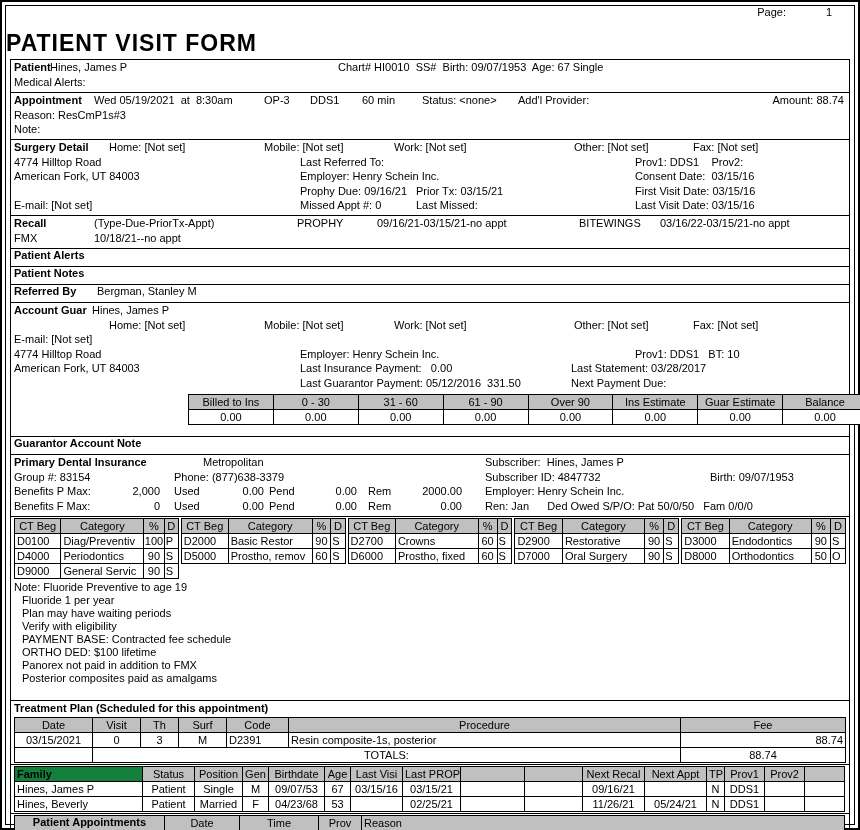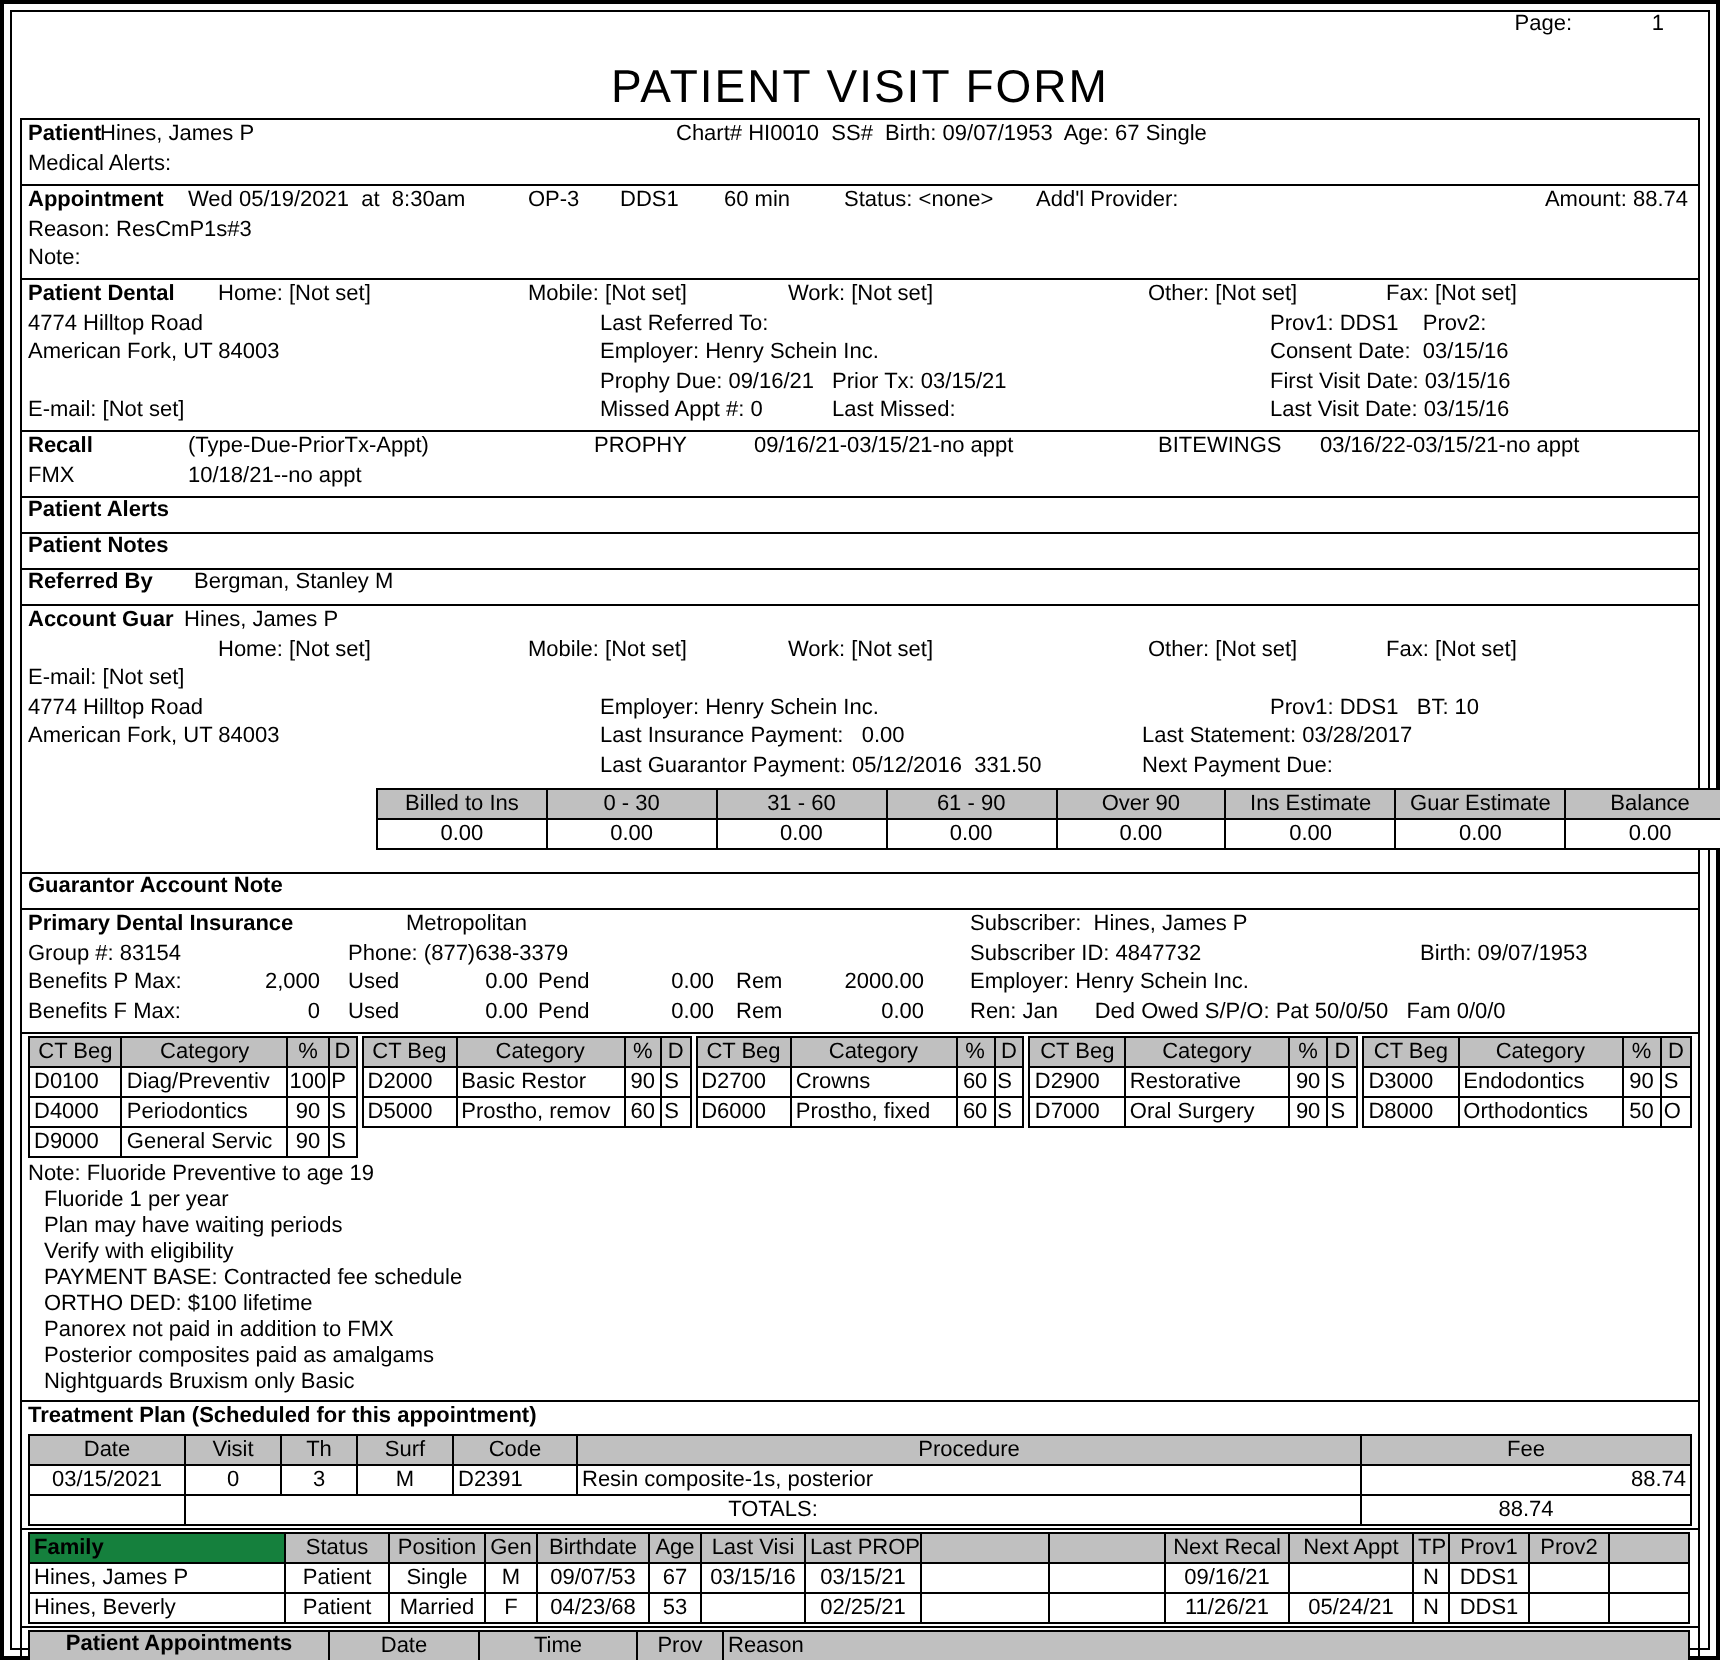--- a/index.html
+++ b/index.html
@@ -1,20 +1,20 @@
 <!DOCTYPE html>
 <html><head>
 <meta charset="utf-8">
 <style>
   html,body{margin:0;padding:0;background:#fff;}
   body{width:860px;height:830px;position:relative;font-family:"Liberation Sans",sans-serif;font-size:11px;color:#000;}
   .page{position:absolute;inset:0;border:2px solid #000;}
   .inner{position:absolute;inset:3px;border:1px solid #000;}
   .titlebar{position:relative;height:53px;}
-  .title{position:absolute;left:0;top:24px;width:100%;text-align:center;font-size:23px;font-weight:normal;letter-spacing:1px;}
+  .title{position:absolute;left:0;top:24px;width:100%;text-align:left;font-size:23px;font-weight:bold;letter-spacing:1px;}
   .page-label{position:absolute;right:68px;top:38px;}
   .page-num{position:absolute;right:22px;top:38px;}
   .form{margin:0 4px 0 4px;border:1px solid #000;}
   .s{border-top:1px solid #000;padding:1px 3px;position:relative;}
   .s:first-child{border-top:none;}
   .r{position:relative;height:14.5px;overflow:visible;}
   .a{position:absolute;top:0;white-space:pre;}
   .b{font-weight:bold;}
   .right2{right:2px;}
   table{border-collapse:collapse;table-layout:fixed;}
@@ -92,21 +92,21 @@
         <div class="r">
           <span class="a" style="left:0">Reason: ResCmP1s#3</span>
         </div>
         <div class="r">
           <span class="a" style="left:0">Note:</span>
         </div>
       </div>
 
       <div class="s" style="height:73px">
         <div class="r">
-          <span class="a b" style="left:0">Patient Dental</span>
+          <span class="a b" style="left:0">Surgery Detail</span>
           <span class="a" style="left:95px">Home: [Not set]</span>
           <span class="a" style="left:250px">Mobile: [Not set]</span>
           <span class="a" style="left:380px">Work: [Not set]</span>
           <span class="a" style="left:560px">Other: [Not set]</span>
           <span class="a" style="left:679px">Fax: [Not set]</span>
         </div>
         <div class="r">
           <span class="a" style="left:0">4774 Hilltop Road</span>
           <span class="a" style="left:286px">Last Referred To:</span>
           <span class="a" style="left:621px">Prov1: DDS1    Prov2:</span>
@@ -373,21 +373,20 @@
         </div>
         <div class="notes">
           <div class="note-line">Note: Fluoride Preventive to age 19</div>
           <div class="note-line note-indent">Fluoride 1 per year</div>
           <div class="note-line note-indent">Plan may have waiting periods</div>
           <div class="note-line note-indent">Verify with eligibility</div>
           <div class="note-line note-indent">PAYMENT BASE: Contracted fee schedule</div>
           <div class="note-line note-indent">ORTHO DED: $100 lifetime</div>
           <div class="note-line note-indent">Panorex not paid in addition to FMX</div>
           <div class="note-line note-indent">Posterior composites paid as amalgams</div>
-          <div class="note-line note-indent">Nightguards Bruxism only Basic</div>
         </div>
       </div>
 
       <div class="s">
         <div class="r" style="height:14px">
           <span class="a b" style="left:0">Treatment Plan (Scheduled for this appointment)</span>
         </div>
         <table class="tp-table">
           <colgroup>
             <col style="width:78px">

